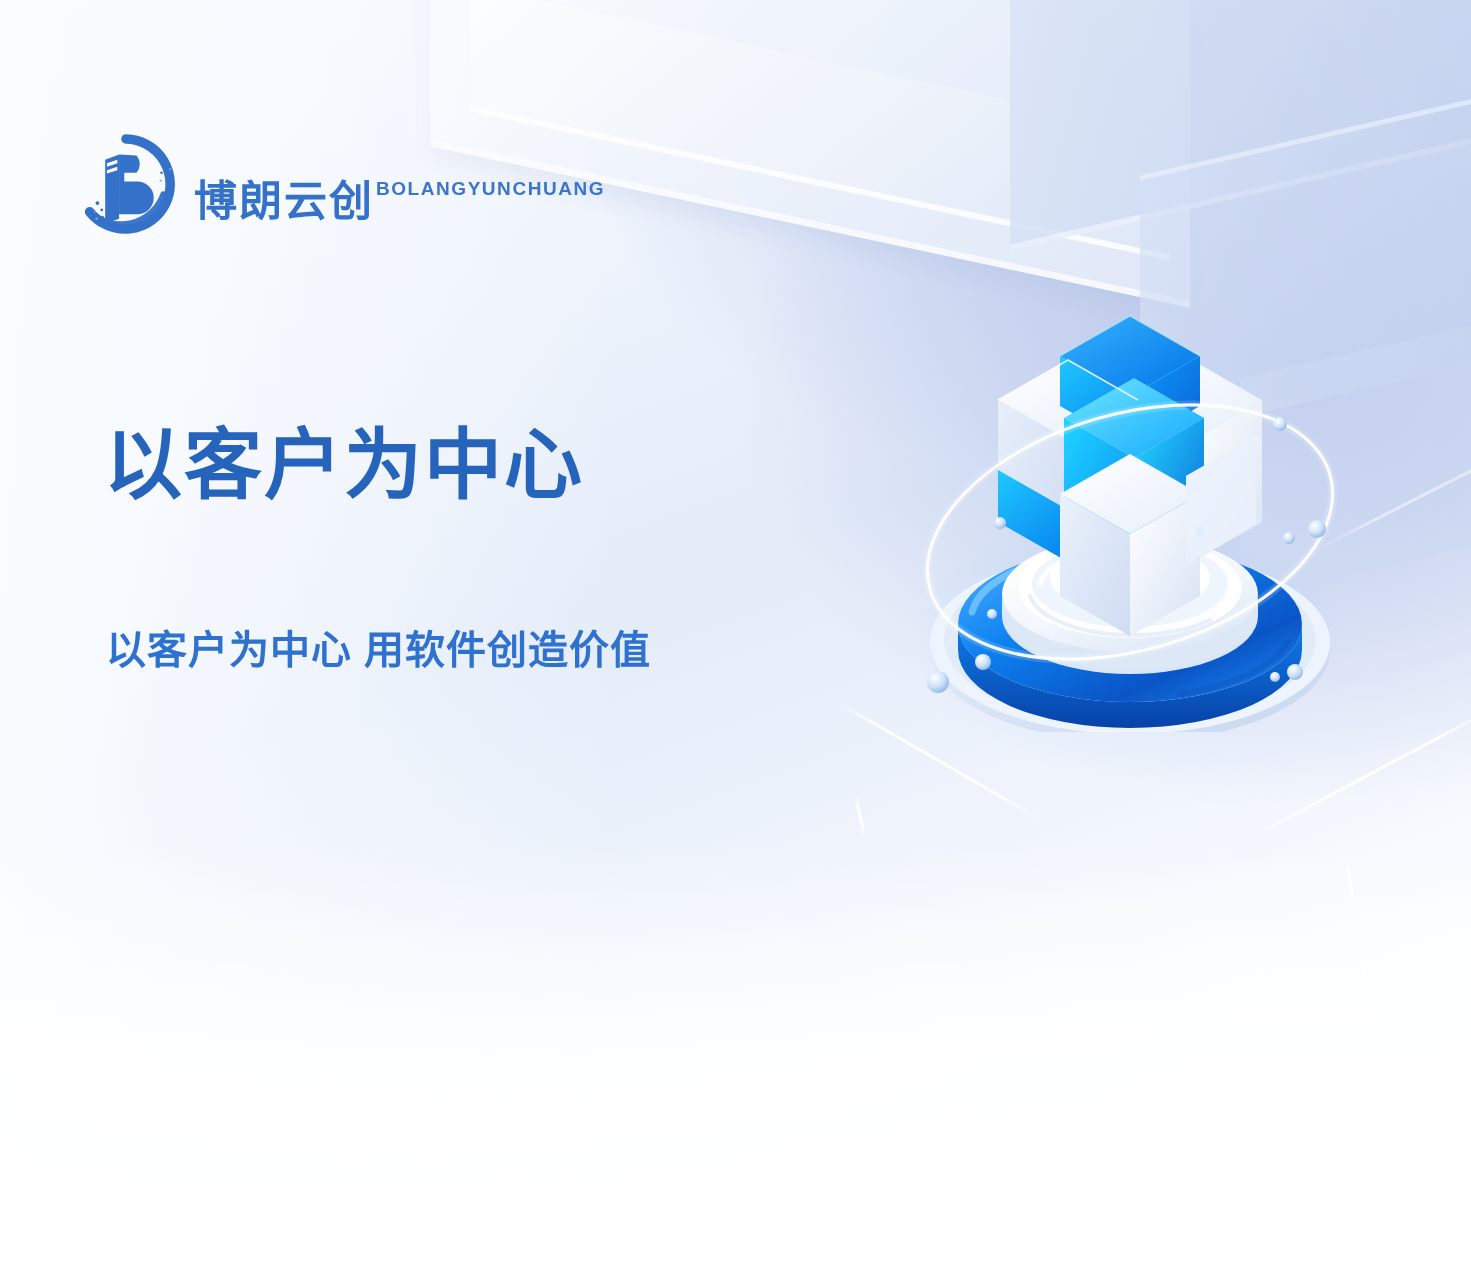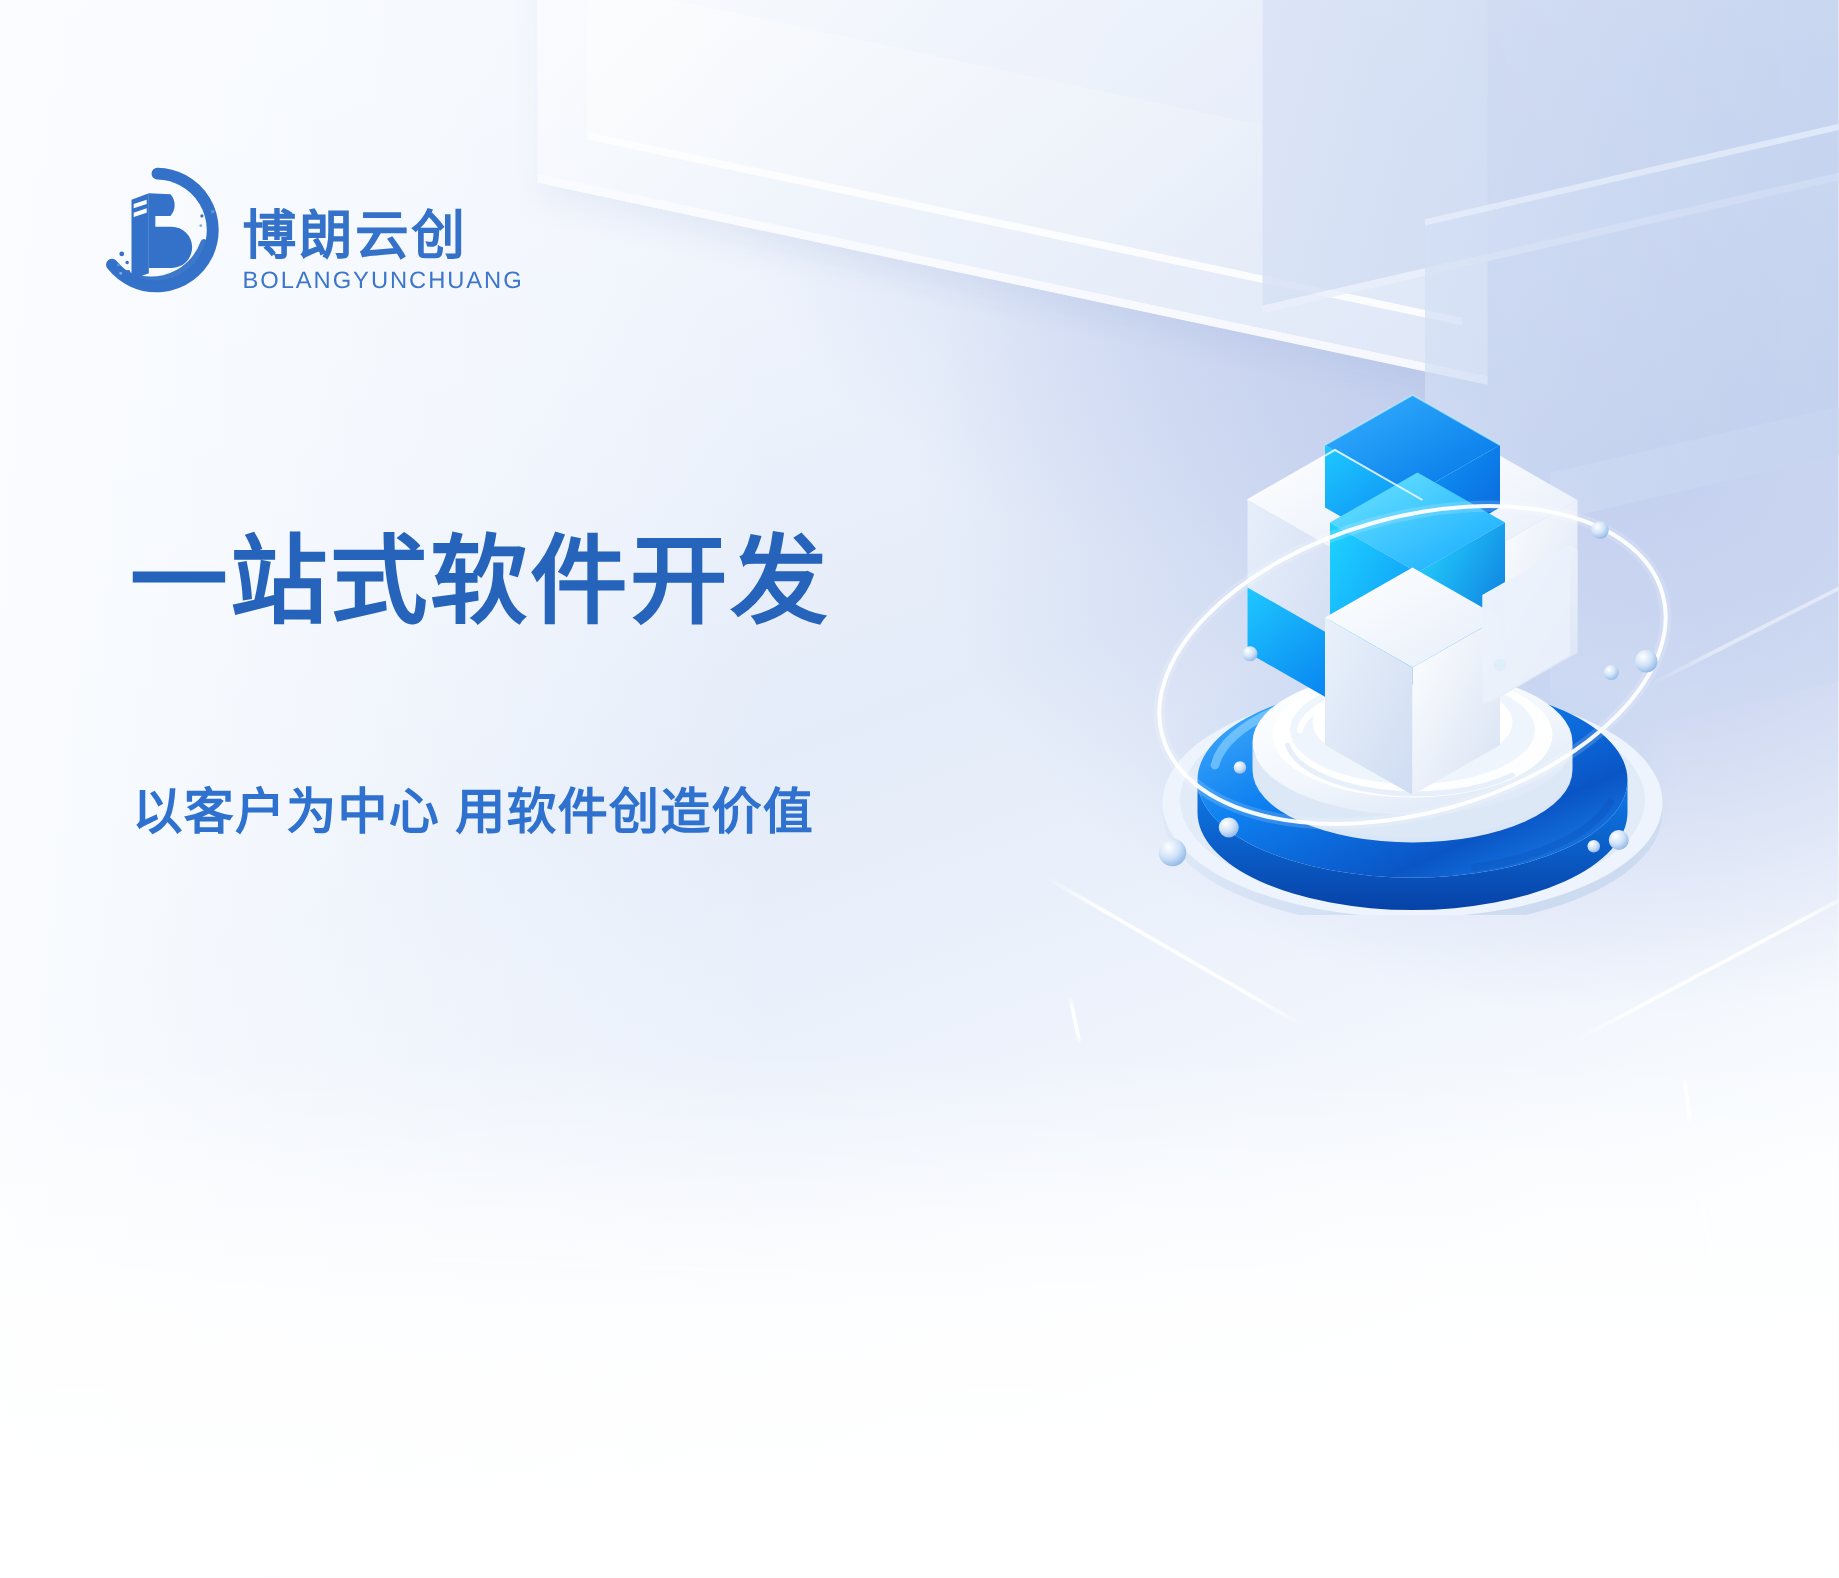--- a/index.html
+++ b/index.html
@@ -112,36 +112,36 @@
     align-items: center;
     gap: 16px;
   }
   .logo-mark {
     width: 104px;
     height: 104px;
     flex: none;
   }
   .logo-text {
     display: flex;
-    flex-direction: column;
+    flex-direction: row;
     gap: 2px;
     padding-top: 4px;
     margin-top: 31px;
   }
   .logo-cn {
     font-size: 43px;
     font-weight: 700;
     letter-spacing: 2px;
     color: #3471c8;
     line-height: 1.05;
     white-space: nowrap;
   }
   .logo-en {
     font-size: 19px;
-    font-weight: 400;
+    font-weight: 700;
     letter-spacing: 1.55px;
     color: #3c76cb;
     line-height: 1.1;
     white-space: nowrap;
   }
 
   
   .headline {
     position: absolute;
     left: 104px;
@@ -415,18 +415,18 @@
       <circle cx="109" cy="52" r="2" fill="#3471c8"></circle>
       <circle cx="100" cy="56" r="1.3" fill="#7fb0e8"></circle>
     </svg>
     <div class="logo-text">
       <div class="logo-cn">博朗云创</div>
       <div class="logo-en">BOLANGYUNCHUANG</div>
     </div>
   </div>
 
   <h1 class="headline">
-    <span class="line">一站式软件开发</span>
+    <span class="line">以客户为中心</span>
   </h1>
 
   <div class="subtitle">以客户为中心 用软件创造价值</div>
 
 </div>
 
 </body></html>

